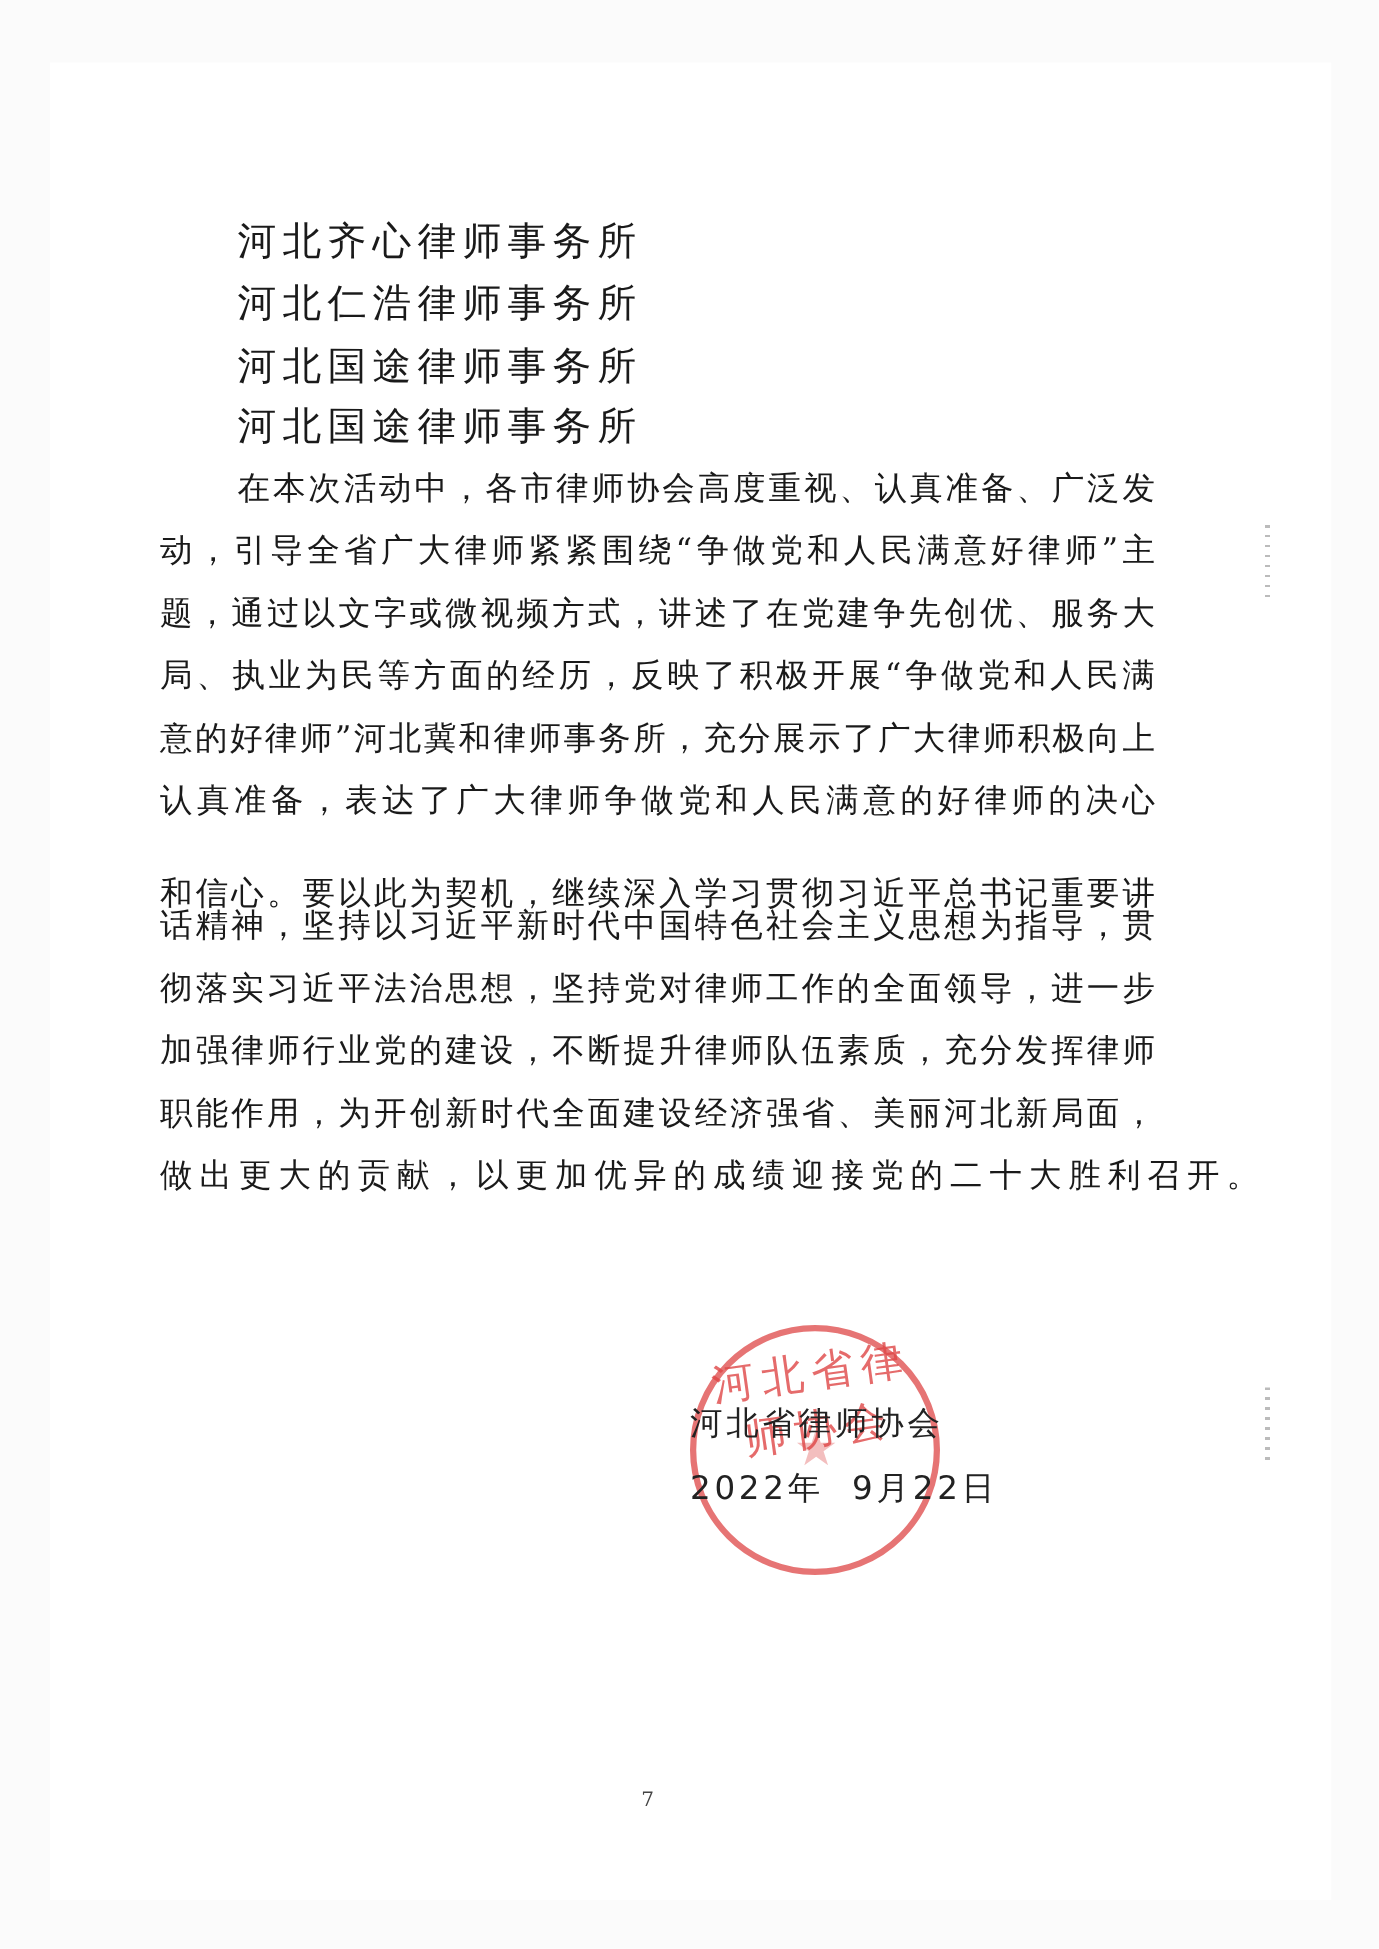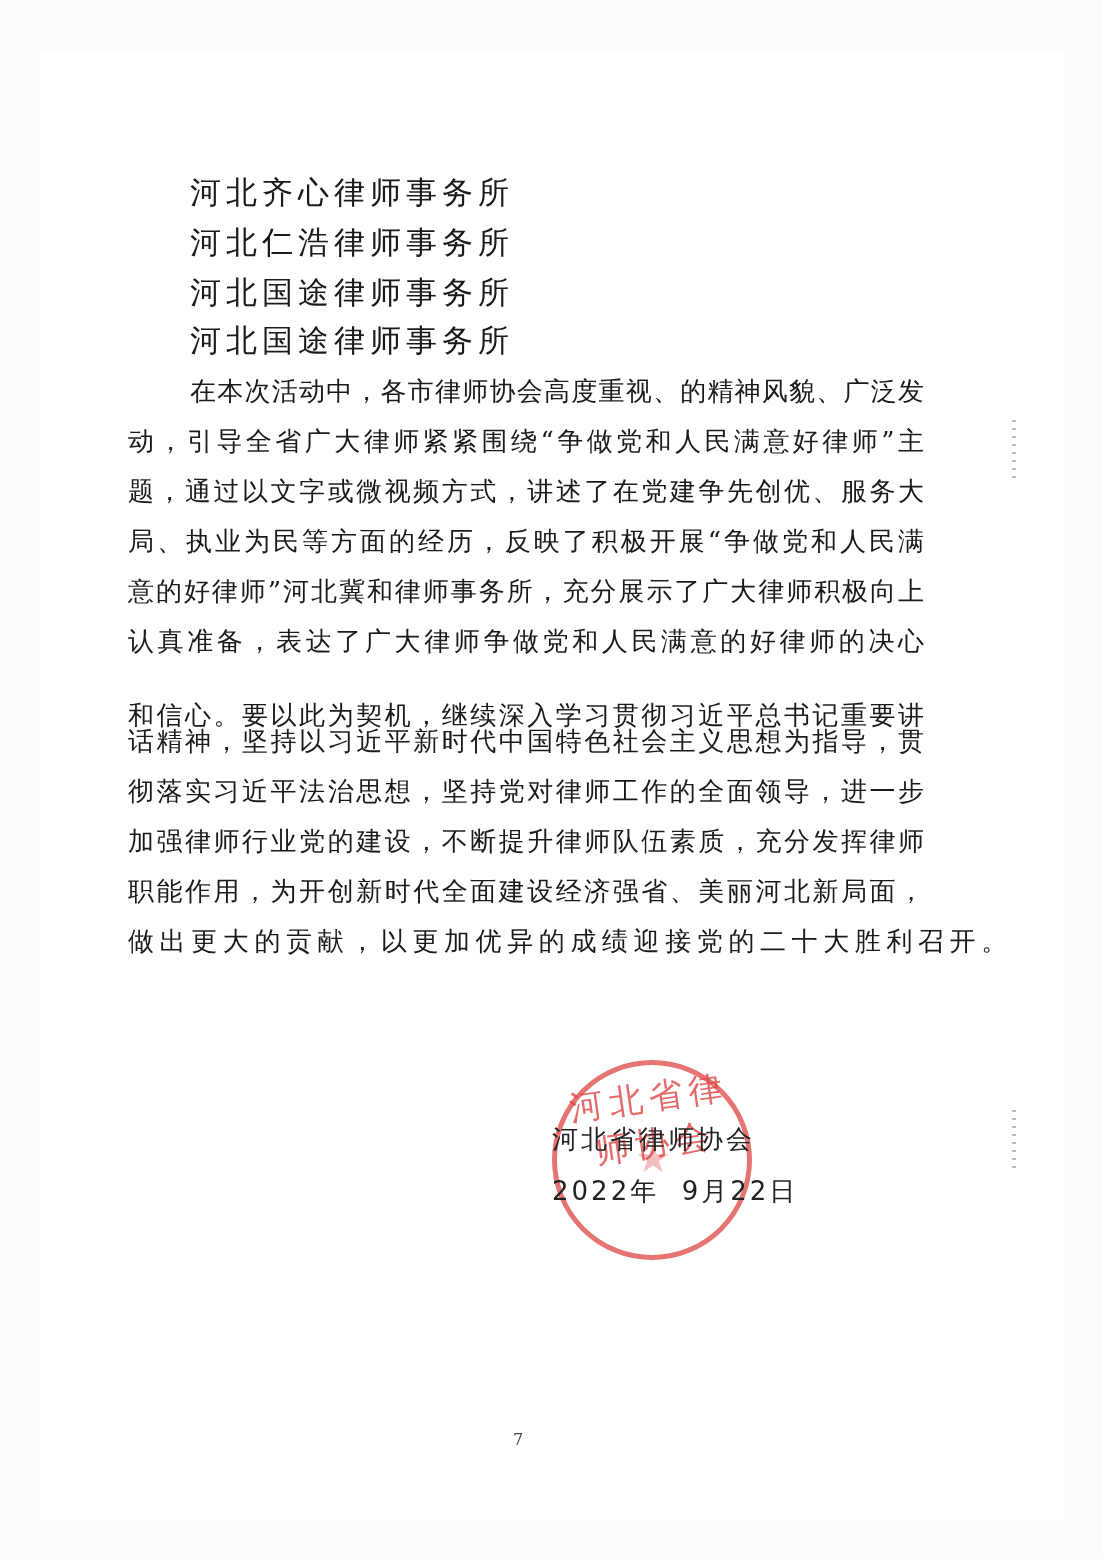--- a/index.html
+++ b/index.html
@@ -65,21 +65,21 @@
 </head>
 <body>
 
 <div class="page"></div>
 
 <div class="firm" style="top:178px">河北齐心律师事务所</div>
 <div class="firm" style="top:228px">河北仁浩律师事务所</div>
 <div class="firm" style="top:278px">河北国途律师事务所</div>
 <div class="firm" style="top:326px">河北国途律师事务所</div>
 
-<div class="para-line first" style="top:376px">在本次活动中，各市律师协会高度重视、的精神风貌、广泛发</div>
+<div class="para-line first" style="top:376px">在本次活动中，各市律师协会高度重视、认真准备、广泛发</div>
 <div class="para-line" style="top:426px">动，引导全省广大律师紧紧围绕“争做党和人民满意好律师”主</div>
 <div class="para-line" style="top:476px">题，通过以文字或微视频方式，讲述了在党建争先创优、服务大</div>
 <div class="para-line" style="top:526px">局、执业为民等方面的经历，反映了积极开展“争做党和人民满</div>
 <div class="para-line" style="top:576px">意的好律师”河北冀和律师事务所，充分展示了广大律师积极向上</div>
 <div class="para-line" style="top:626px">认真准备，表达了广大律师争做党和人民满意的好律师的决心</div>
 <div class="para-line" style="top:700px">和信心。要以此为契机，继续深入学习贯彻习近平总书记重要讲</div>
 <div class="para-line" style="top:726px">话精神，坚持以习近平新时代中国特色社会主义思想为指导，贯</div>
 <div class="para-line" style="top:776px">彻落实习近平法治思想，坚持党对律师工作的全面领导，进一步</div>
 <div class="para-line" style="top:826px">加强律师行业党的建设，不断提升律师队伍素质，充分发挥律师</div>
 <div class="para-line" style="top:876px">职能作用，为开创新时代全面建设经济强省、美丽河北新局面，</div>

